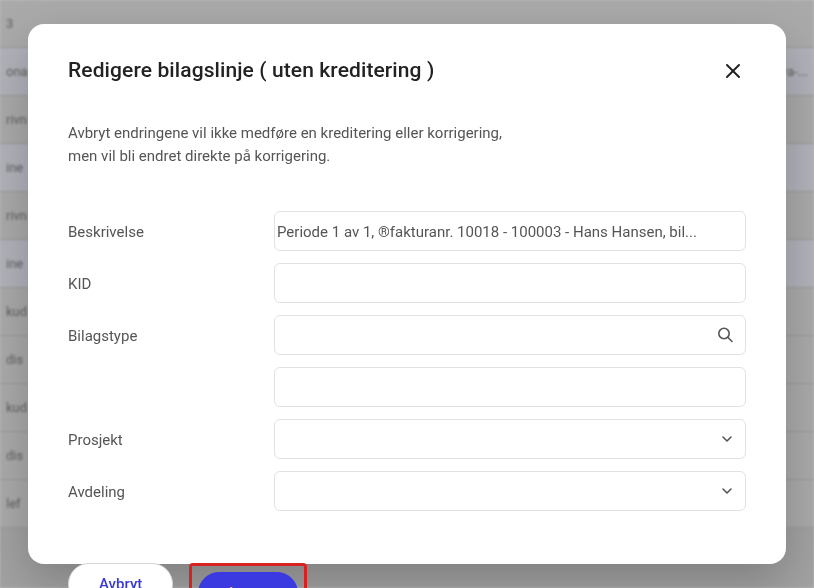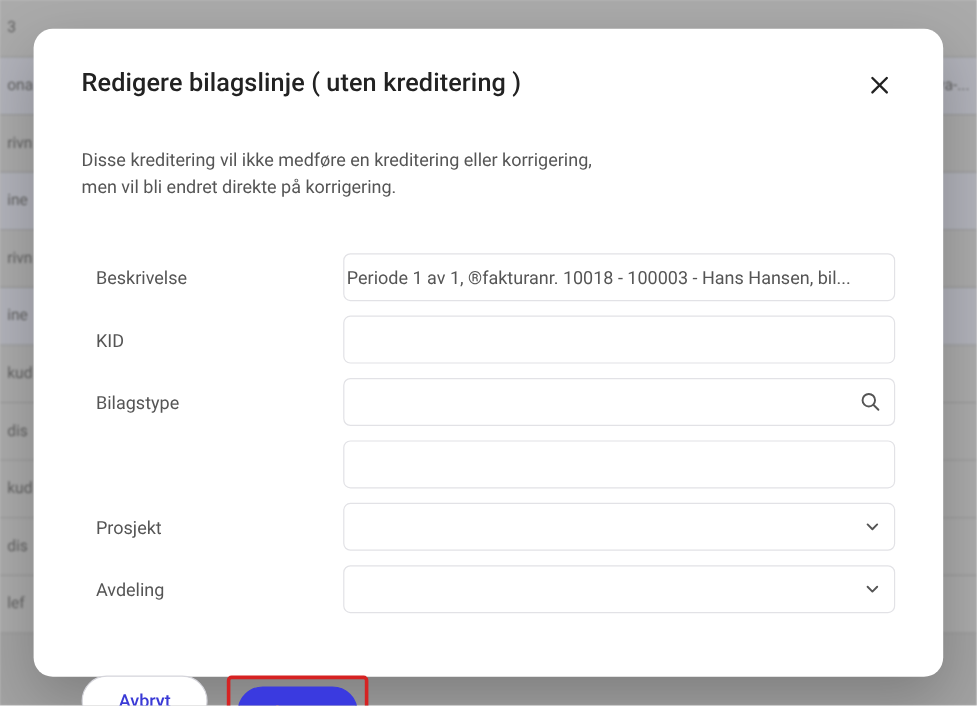--- a/index.html
+++ b/index.html
@@ -74,21 +74,20 @@
     }
     .modal-subtitle {
       margin-top: 22px;
       font-size: 15px;
       color: #555;
       line-height: 1.55;
     }
     .form {
       margin-top: 26px;
       flex: 1;
-      margin-left: 12px;
     }
     .form-row {
       display: flex;
       align-items: center;
       margin-bottom: 12px;
     }
     .form-row.no-label .form-label {
       
     }
     .form-label {
@@ -208,21 +207,21 @@
       <span>
         <svg width="18" height="18" viewBox="0 0 18 18" fill="none" stroke="currentColor" stroke-width="2" stroke-linecap="round">
           <line x1="3" y1="3" x2="15" y2="15"></line>
           <line x1="15" y1="3" x2="3" y2="15"></line>
         </svg>
       </span>
     </button>
   </div>
 
   <div class="modal-subtitle">
-    <div>Disse kreditering vil ikke medføre en kreditering eller korrigering,</div>
+    <div>Avbryt endringene vil ikke medføre en kreditering eller korrigering,</div>
     <div>men vil bli endret direkte på korrigering.</div>
   </div>
 
   <div class="form">
 
     <div class="form-row">
       <div class="form-label">Beskrivelse</div>
       <div class="form-control-wrap">
         <div class="form-input readonly-text">Periode 1 av 1, ®fakturanr. 10018 - 100003 - Hans Hansen, bil...</div>
       </div>

